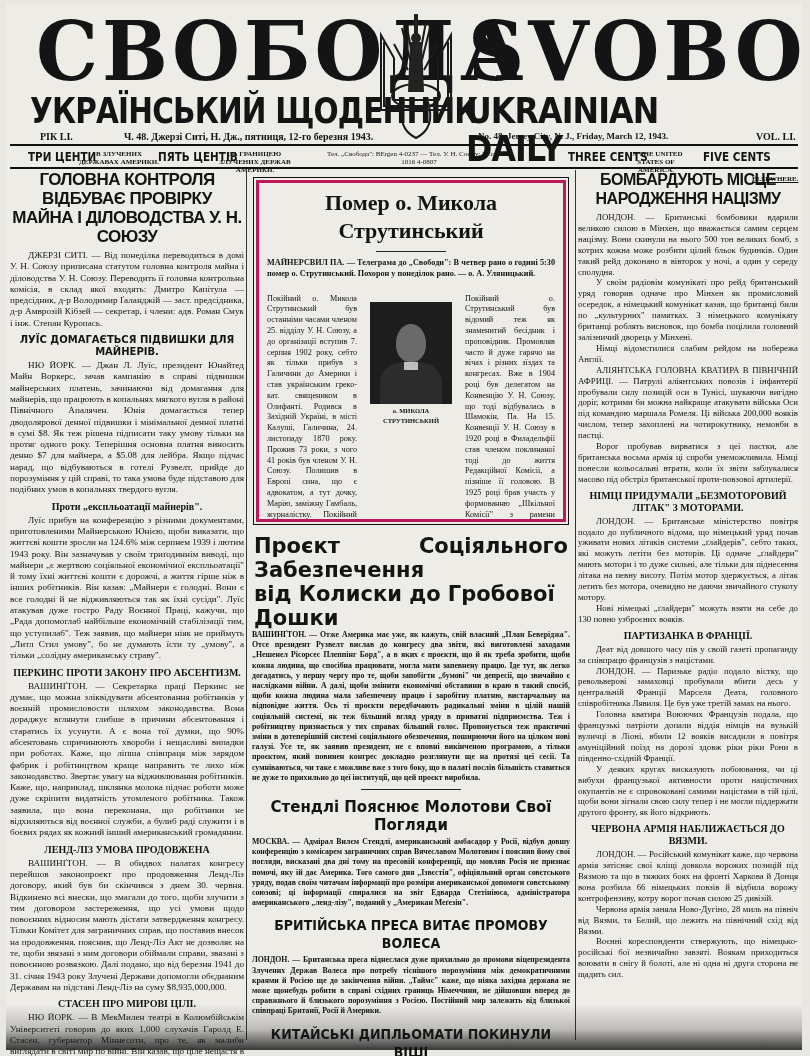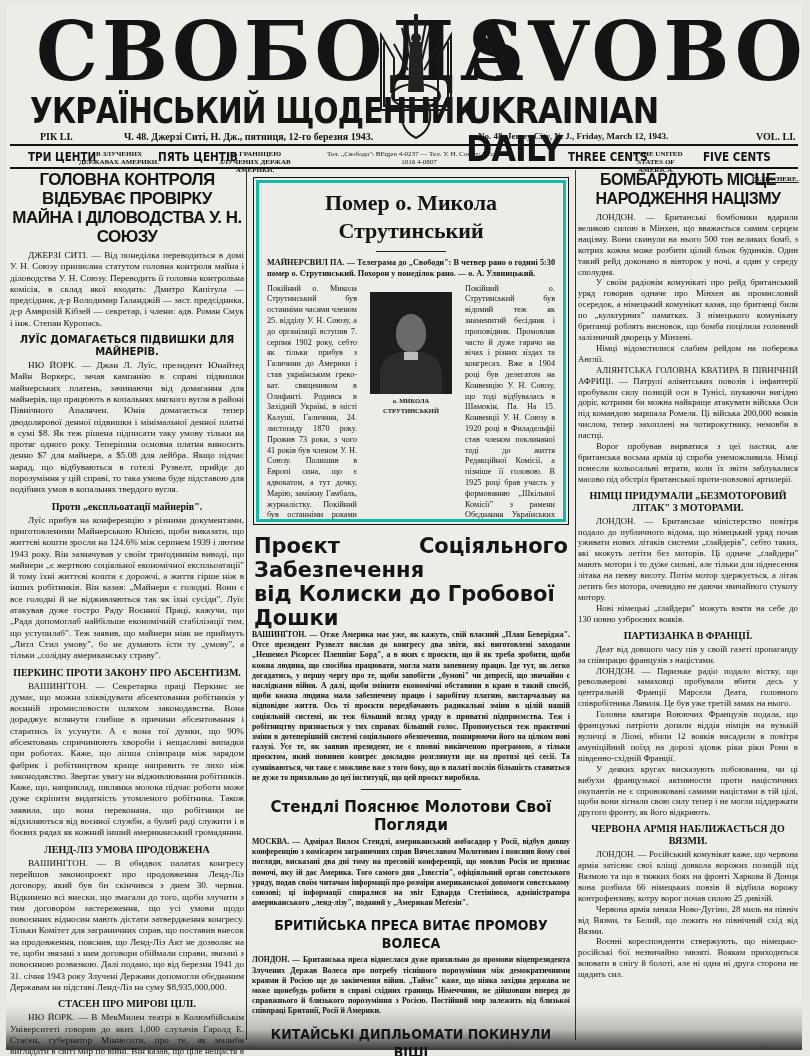--- a/index.html
+++ b/index.html
@@ -53,28 +53,28 @@
   h2.sub {
     font-family: "DejaVu Sans", sans-serif; font-weight: 900; text-align: center;
     font-size: 10px; line-height: 12px; margin: 5px 0 2px;
   }
   h2.subserif {
     font-weight: bold; text-align: center; font-size: 10px; line-height: 12px; margin: 5px 0 2px;
   }
   p { text-indent: 18px; margin-bottom: 0; }
   
   .obit {
-    border: 3px solid #14b8a6; outline: 1px solid #111; outline-offset: 2px;
+    border: 3px solid #be185d; outline: 1px solid #111; outline-offset: 2px;
     margin: 10px 6px 0; padding: 6px 8px 8px; height: 342px; overflow: hidden;
     font-size: 8.2px; line-height: 10.8px;
   }
   .obit h1 {
     font-weight: bold; font-size: 22px; line-height: 28px; text-align: center; margin-bottom: 2px;
   }
-  .obit .lead { font-weight: bold; text-align: justify; margin: 4px 0 4px; }
+  .obit .lead { font-weight: bold; text-align: justify; margin: 4px 0 14px; }
   .obit-cols { display: flex; gap: 8px; }
   .obit-cols .c { flex: 1; text-align: justify; }
   .photo {
     width: 82px; height: 102px; background: #1d1d1d; margin: 8px auto 2px;
     position: relative; overflow: hidden;
   }
   .photo .head { position: absolute; left: 26px; top: 22px; width: 30px; height: 38px; background: #6a6a6a; border-radius: 50% 50% 45% 45%; }
   .photo .body { position: absolute; left: 10px; top: 60px; width: 62px; height: 50px; background: #2c2c2c; border-radius: 40% 40% 0 0; }
   .photo .collar { position: absolute; left: 34px; top: 60px; width: 14px; height: 8px; background: #bdbdbd; }
   .caption { font-size: 6.5px; font-weight: bold; text-align: center; margin-bottom: 3px; }

